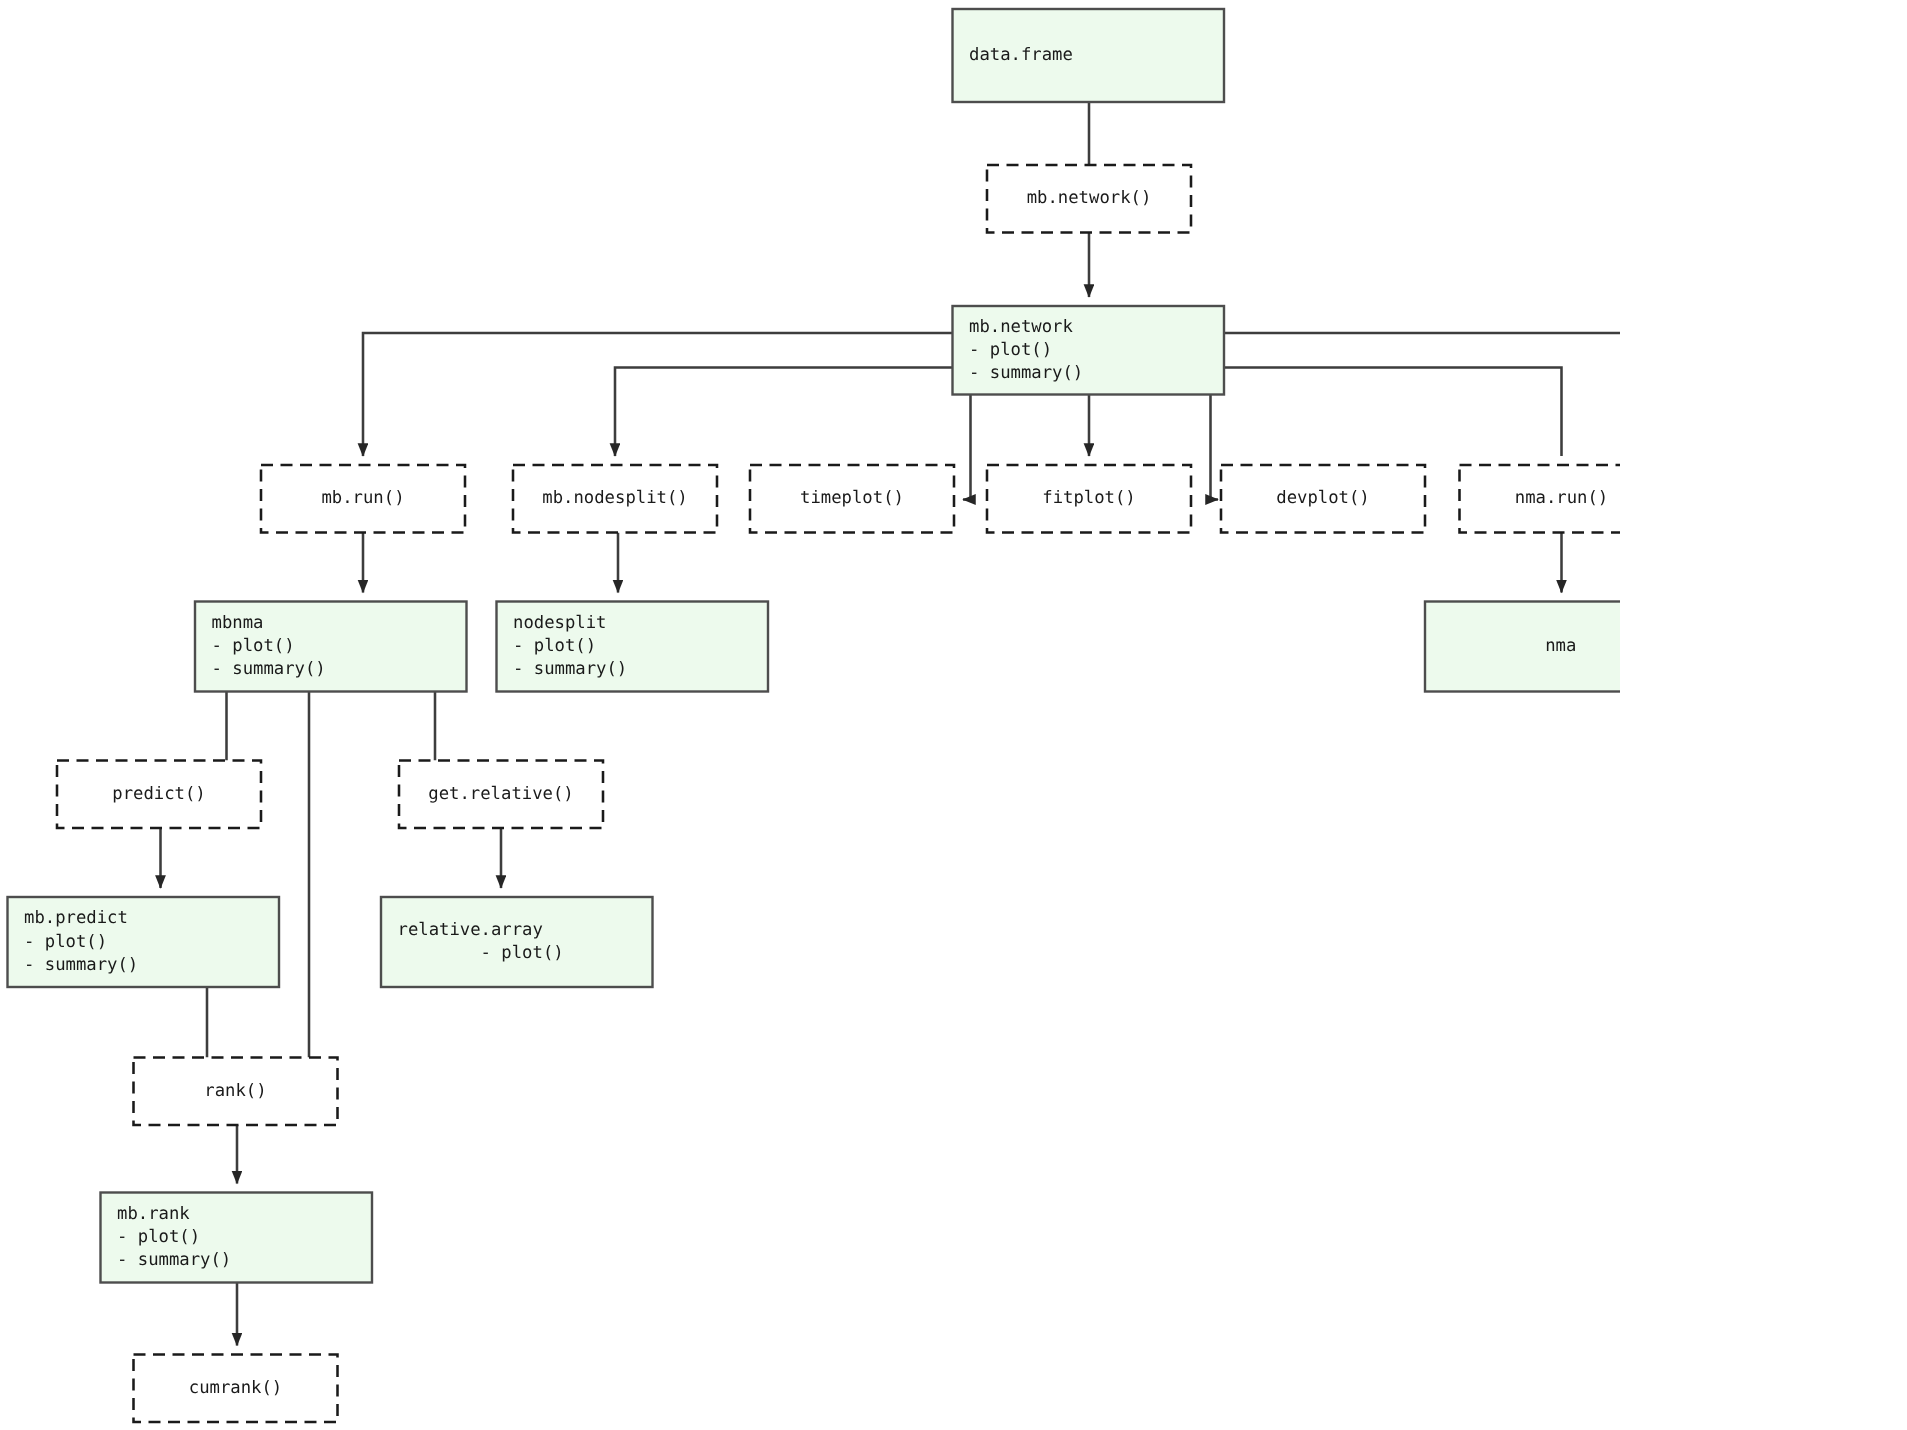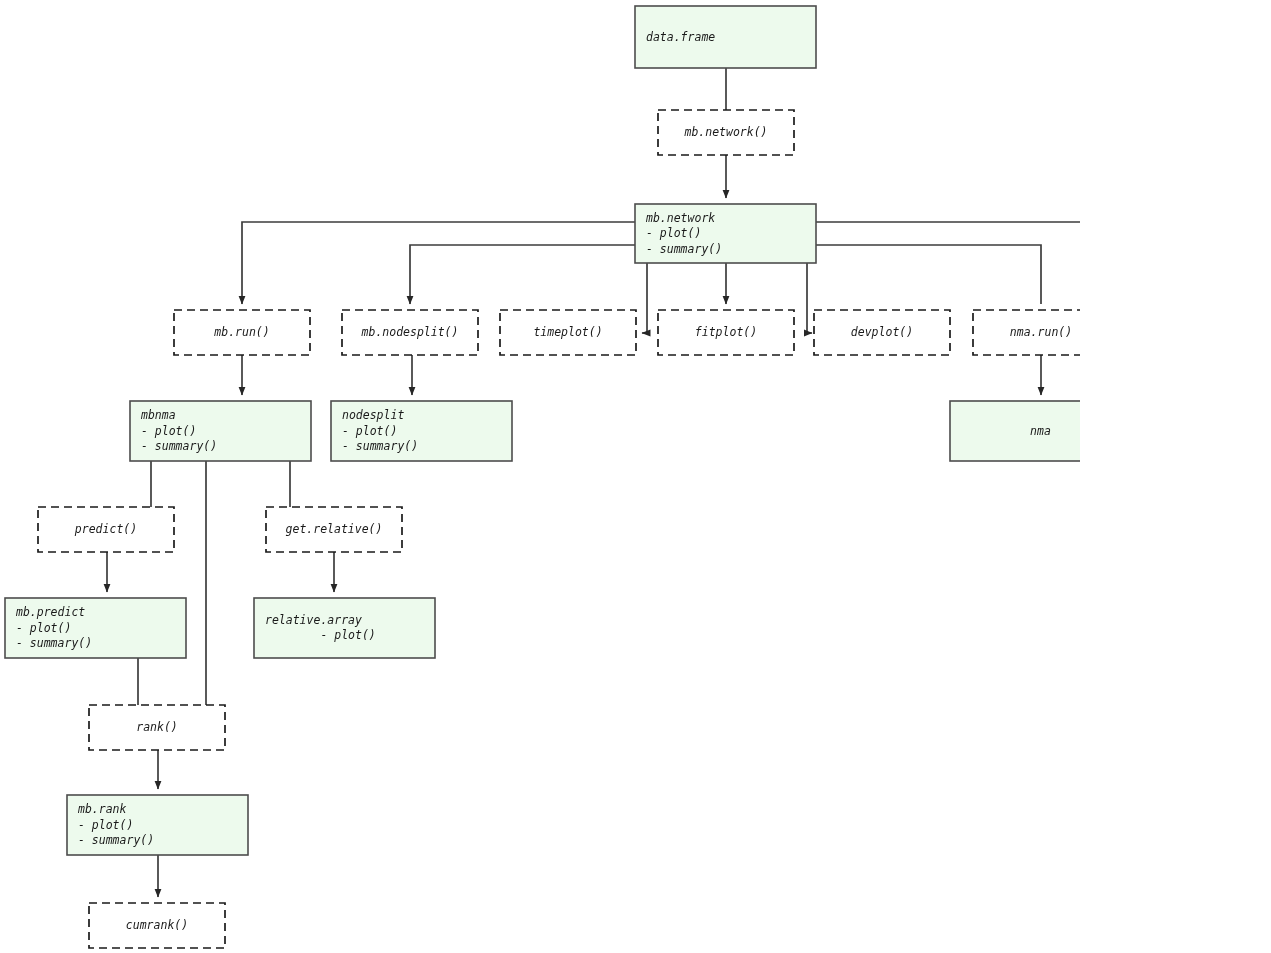--- a/index.html
+++ b/index.html
@@ -7,21 +7,20 @@
     padding: 0;
     background: #ffffff;
   }
   #stage {
     position: relative;
     width: 1080px;
     height: 953px;
     background: #ffffff;
     font-family: "DejaVu Sans Mono", "Liberation Mono", monospace;
     overflow: hidden;
-    font-style: italic;
   }
   svg#diagram {
     position: absolute;
     left: 0;
     top: 0;
     width: 1271px;
     height: 953px;
   }
   .node-rect-solid {
     fill: #edfaed;

